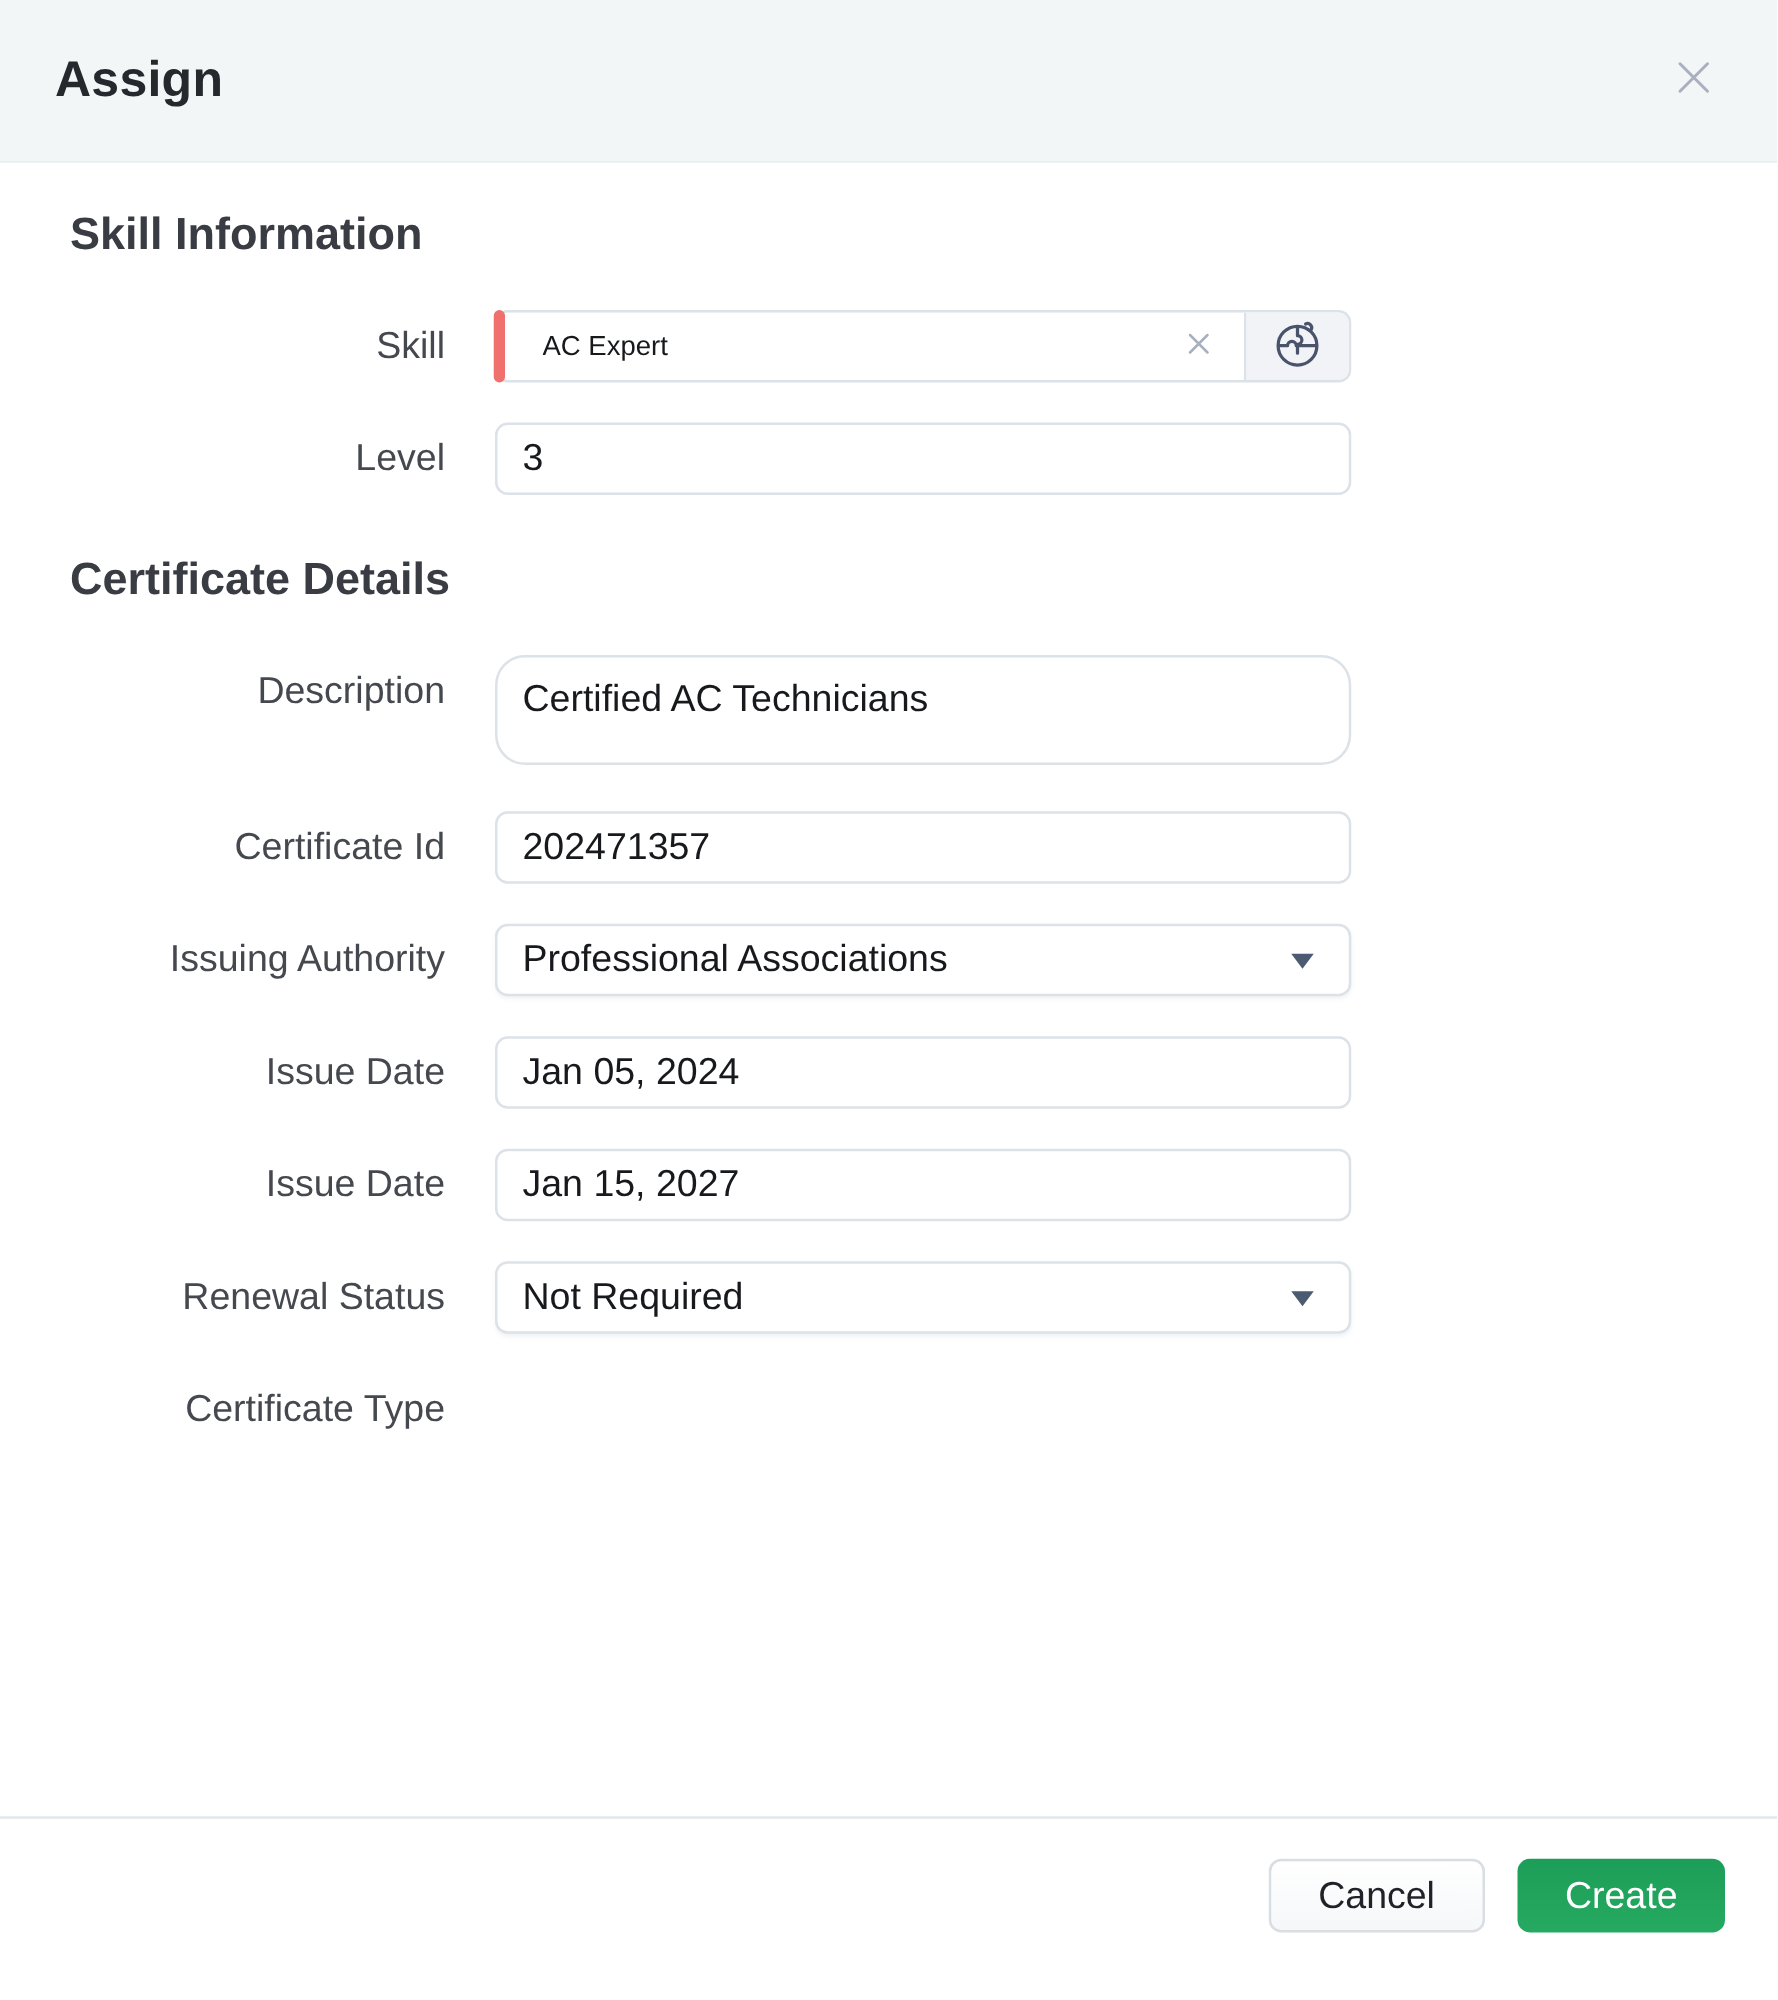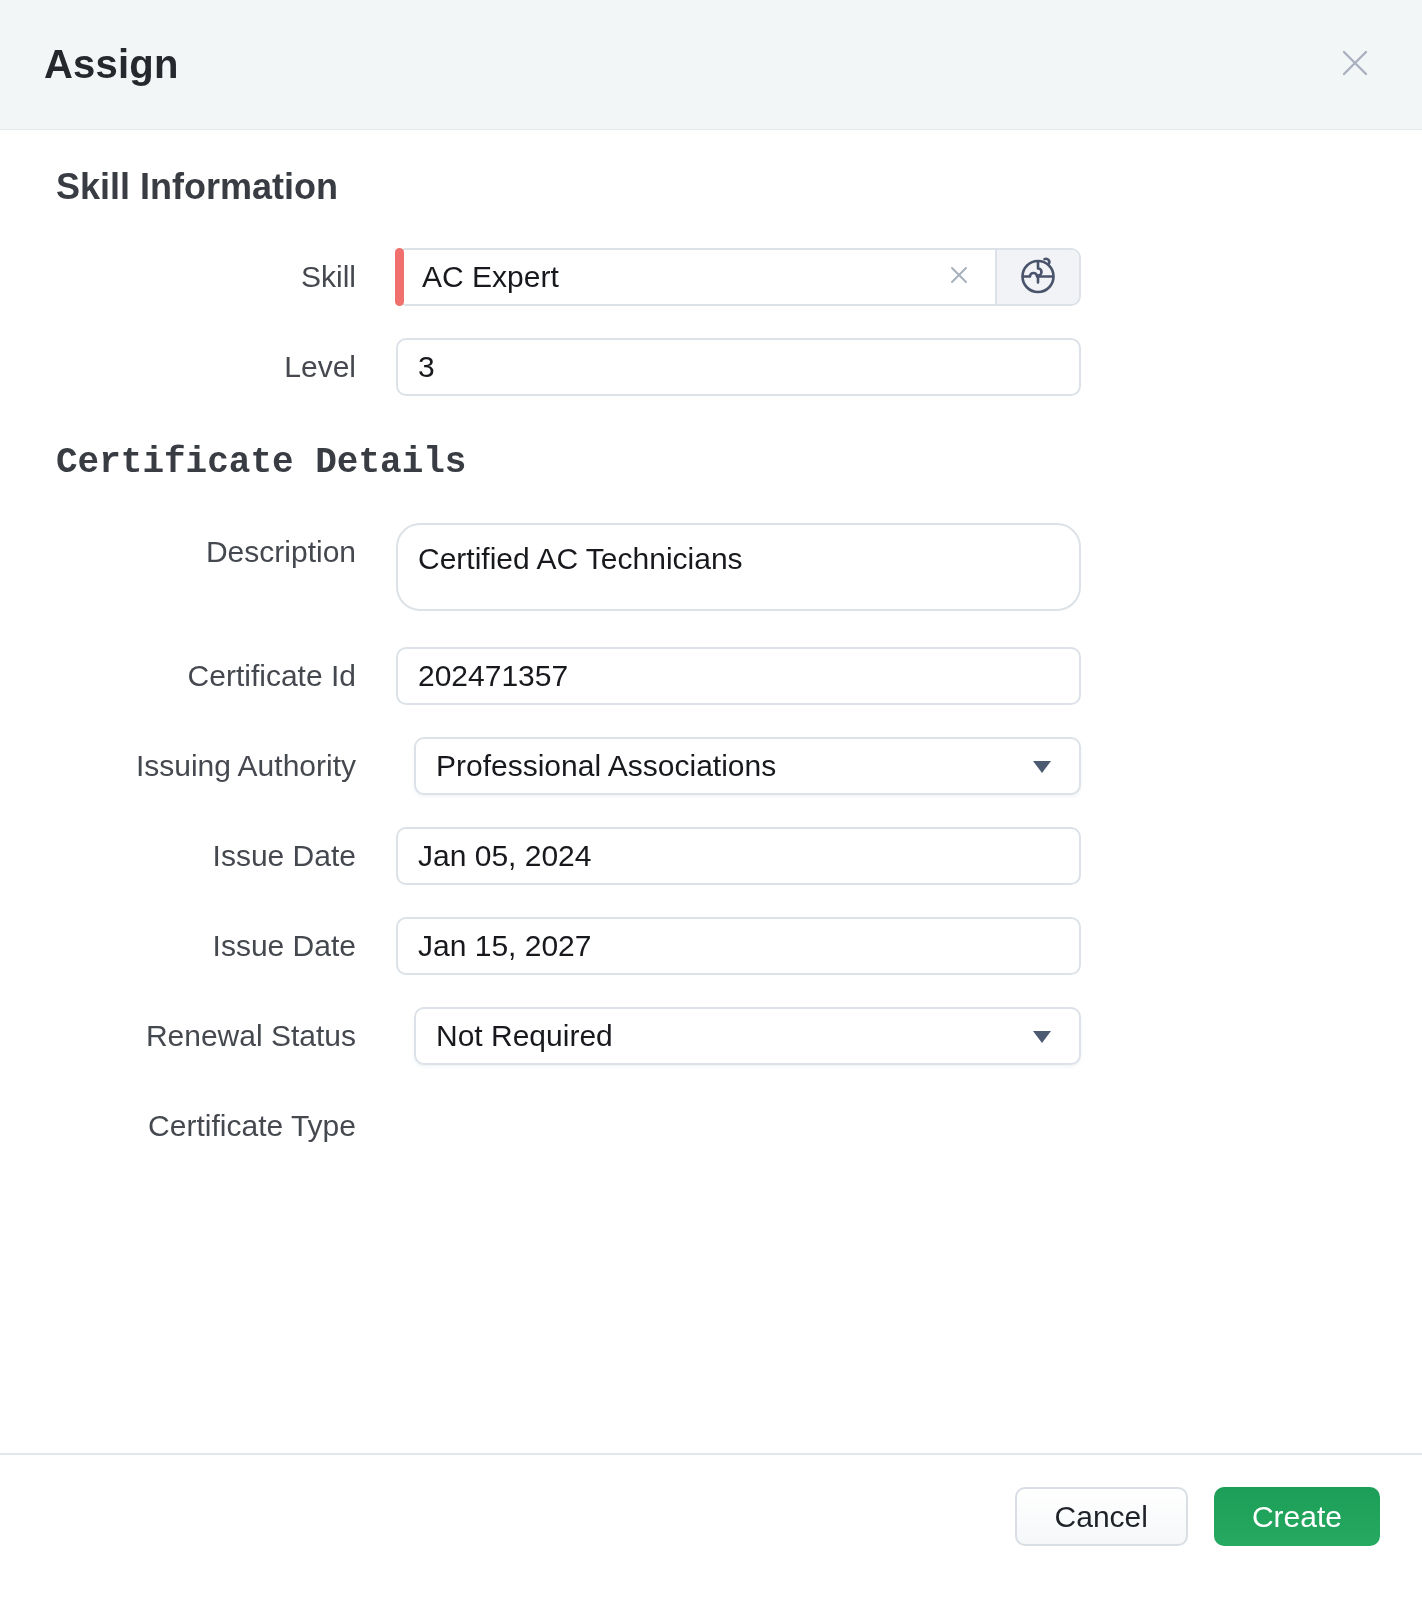--- a/index.html
+++ b/index.html
@@ -45,21 +45,21 @@
   .modal-body {
     flex: 1;
     padding: 36px 44px 0 56px;
   }
   .section-title {
     font-size: 36px;
     font-weight: bold;
     color: #393d43;
     margin-bottom: 40px;
   }
-  .section-title.second { margin-top: 46px; margin-bottom: 40px; font-family: Liberation Mono, monospace; }
+  .section-title.second { margin-top: 46px; margin-bottom: 40px; }
 
   .form-row {
     display: flex;
     align-items: flex-start;
     margin-bottom: 32px;
   }
   .form-label {
     flex: none;
     width: 300px;
     margin-right: 40px;
@@ -118,24 +118,25 @@
     position: relative;
     display: flex;
     align-items: center;
     padding: 0 64px 0 24px;
   }
   .skill-input {
     border: none;
     width: 100%;
     height: 100%;
     font-family: "Liberation Sans", sans-serif;
-    font-size: 30px;
+    font-size: 22px;
     color: #17191d;
     outline: none;
     background: transparent;
+    margin-left: 12px;
   }
   .clear-btn {
     position: absolute;
     right: 20px;
     top: 50%;
     transform: translateY(-50%);
     width: 32px;
     height: 32px;
     display: flex;
     align-items: center;
@@ -161,21 +162,20 @@
     border-radius: 10px;
     background: #ffffff;
     display: flex;
     align-items: center;
     padding: 0 60px 0 20px;
     font-size: 30px;
     color: #17191d;
     cursor: pointer;
     position: relative;
     box-shadow: 0 2px 3px rgba(180,195,205,0.18);
-    margin-left: 18px;
   }
   .caret {
     position: absolute;
     right: 28px;
     top: 50%;
     margin-top: -5px;
     width: 0;
     height: 0;
     border-left: 9px solid transparent;
     border-right: 9px solid transparent;

